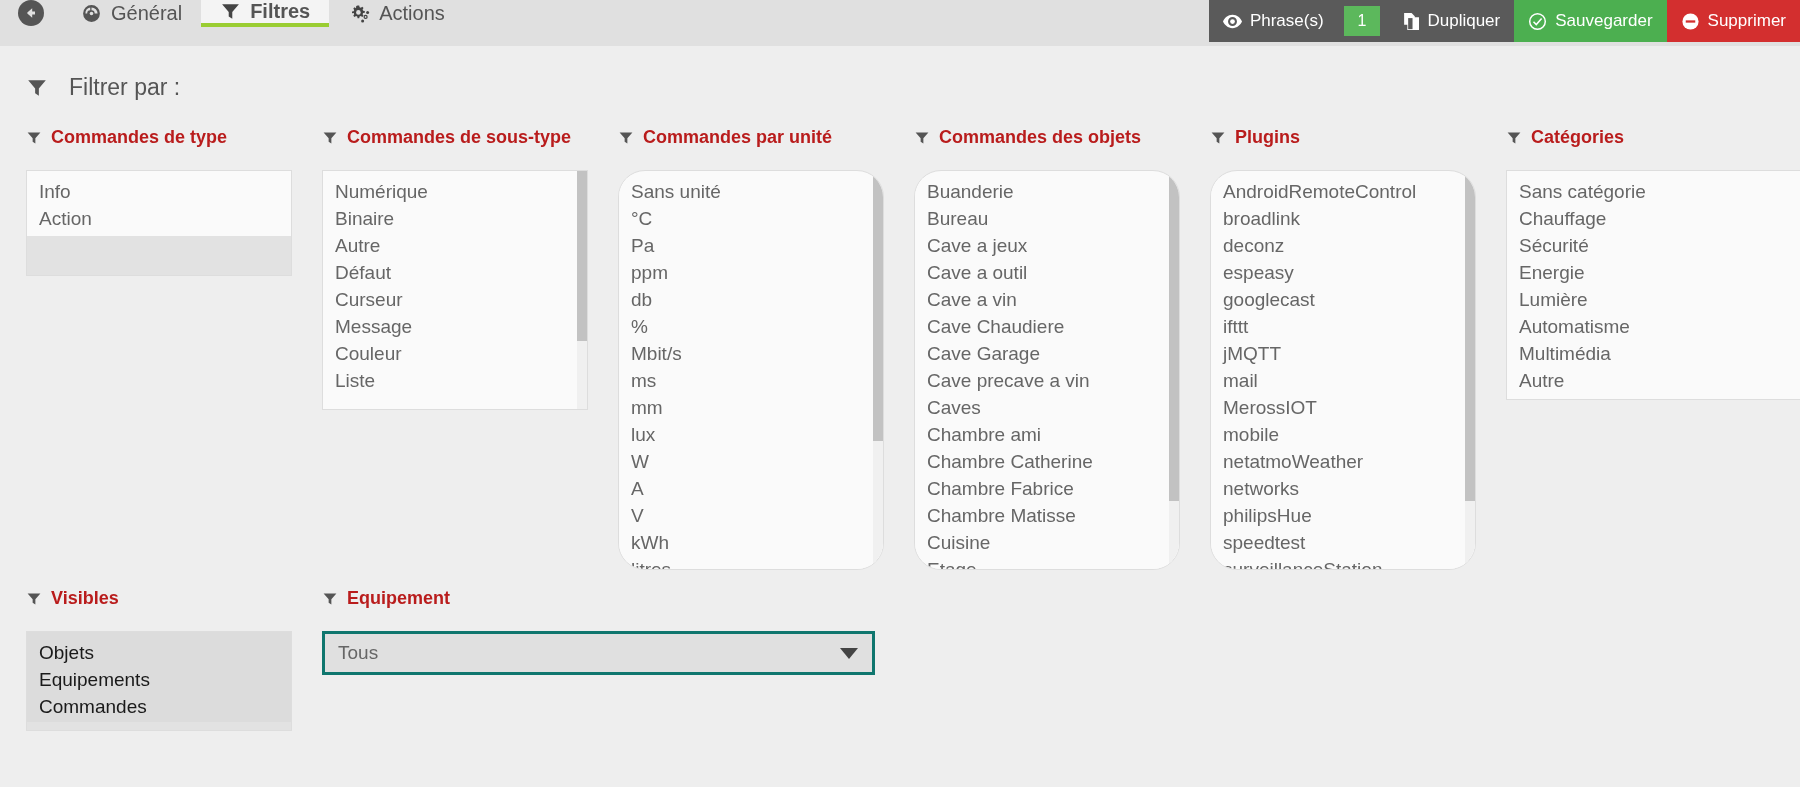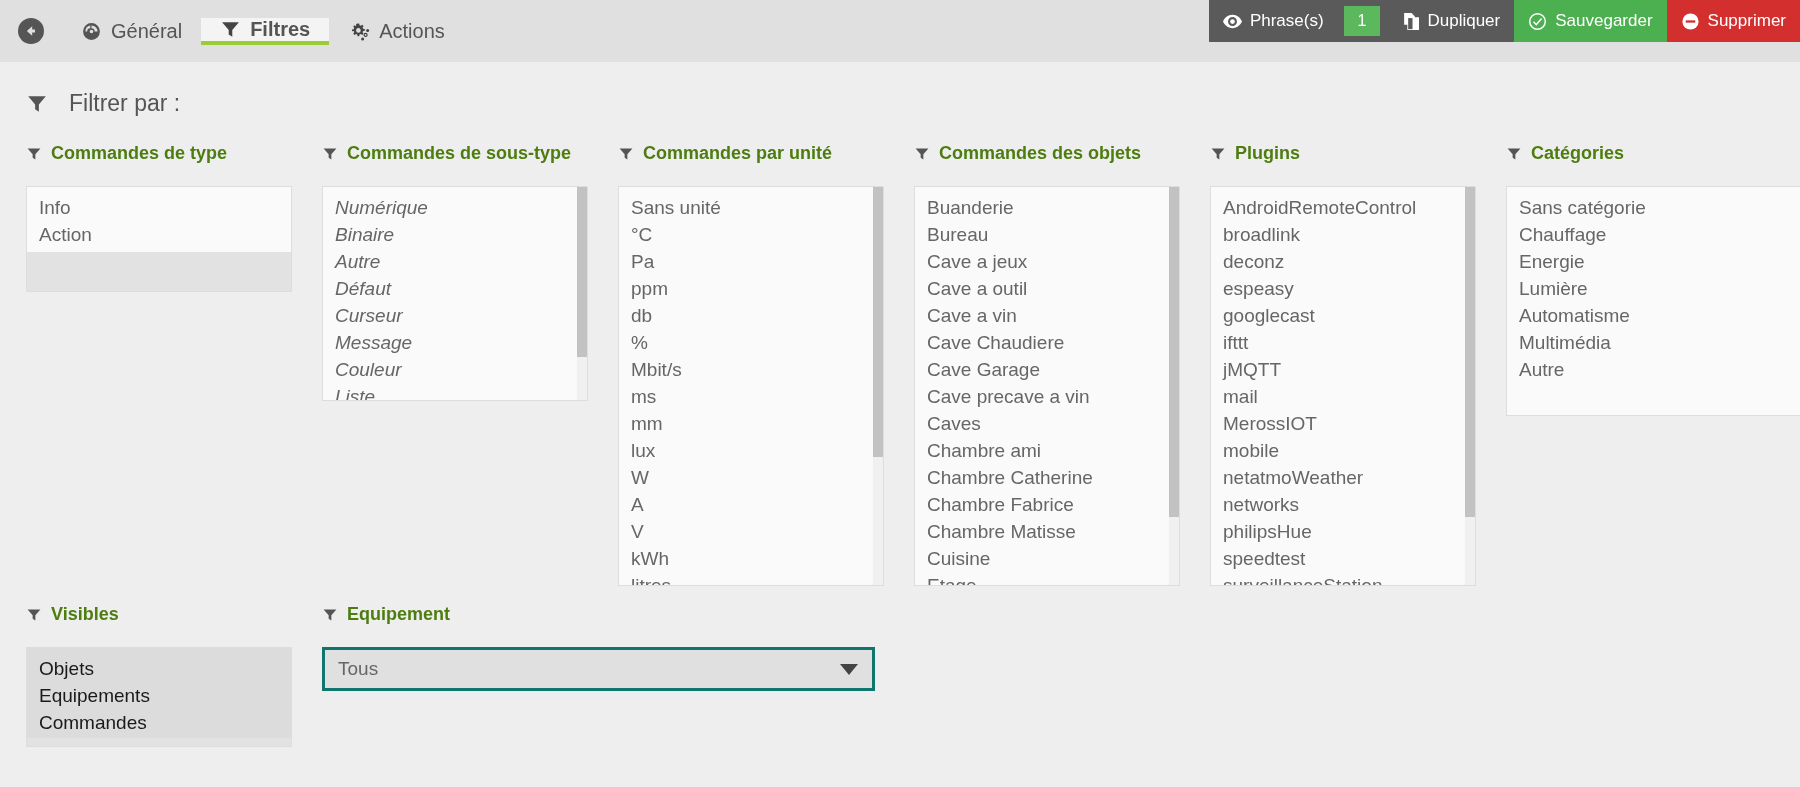--- a/index.html
+++ b/index.html
@@ -13,24 +13,24 @@
   body {
     font-family: "Liberation Sans", sans-serif;
     background: #eeeeee;
     color: #555555;
     -webkit-font-smoothing: antialiased;
   }
 
   
   .topbar {
     position: relative;
-    height: 62px;
+    height: 46px;
     background: #e0e0e0;
     display: flex;
-    align-items: center;
+    align-items: flex-start;
   }
 
   .back-btn {
     width: 62px;
     display: flex;
     align-items: center;
     justify-content: center;
     flex: 0 0 62px;
   }
 
@@ -121,35 +121,35 @@
 
   .col { width: 296px; flex: 0 0 296px; padding-right: 30px; }
   .col:last-child { padding-right: 0; }
 
   .col-title {
     display: flex;
     align-items: center;
     gap: 9px;
     font-size: 18px;
     font-weight: bold;
-    color: #4d7c0f;
+    color: #b91c1c;
     margin-bottom: 22px;
     white-space: nowrap;
   }
 
   
   .listbox {
     position: relative;
     background: #fafafa;
     border: 1px solid #dddddd;
     overflow: hidden;
   }
   .listbox.h-short { height: 106px; background: #e2e2e2; }
-  .listbox.h-med   { height: 215px; font-style: italic; }
-  .listbox.h-tall  { height: 400px; }
+  .listbox.h-med   { height: 240px; }
+  .listbox.h-tall  { height: 400px; border-radius: 27px; }
   .listbox.h-cat   { height: 230px; }
   .listbox.h-vis   { height: 100px; background: #e2e2e2; }
 
   .listbox .inner {
     position: absolute;
     top: 0; left: 0; right: 0;
     padding: 7px 0 0 0;
   }
 
   .opt {
@@ -470,20 +470,21 @@
           <svg width="16" height="16" viewBox="0 0 20 20" fill="#555555" aria-hidden="true">
               <path d="M2 3h16l-6.3 7.4V17l-3.4-2.2v-4.4z"></path>
             </svg>
         </span>
         <span>Catégories</span>
       </div>
       <div class="listbox h-cat">
         <div class="inner">
           <div class="opt">Sans catégorie</div>
           <div class="opt">Chauffage</div>
+          <div class="opt">Sécurité</div>
           <div class="opt">Energie</div>
           <div class="opt">Lumière</div>
           <div class="opt">Automatisme</div>
           <div class="opt">Multimédia</div>
           <div class="opt">Autre</div>
         </div>
       </div>
     </div>
 
   </div>

